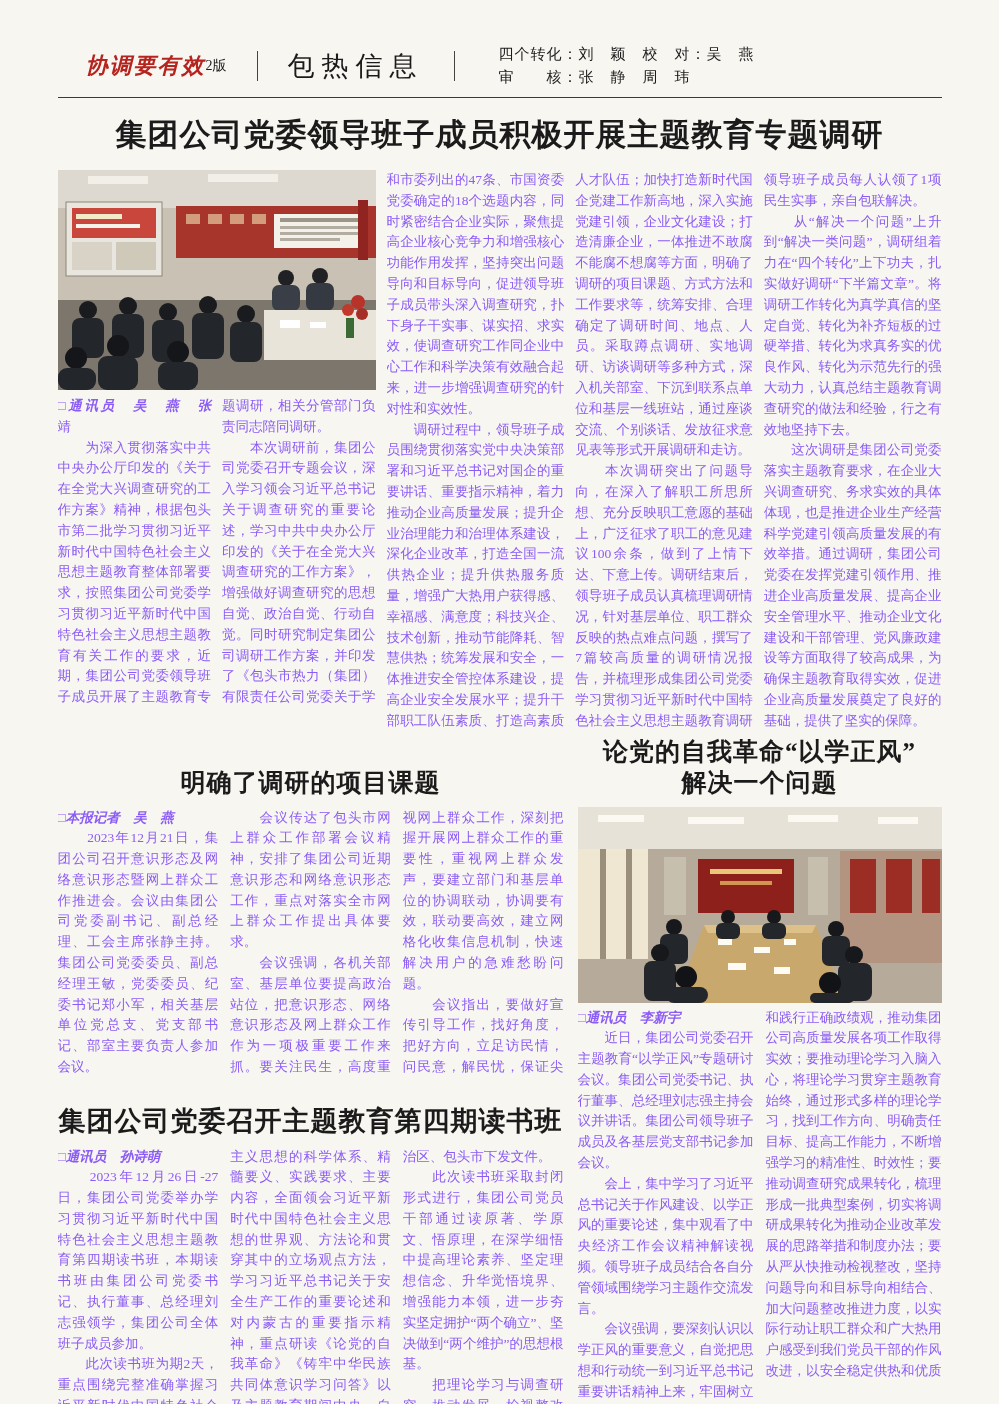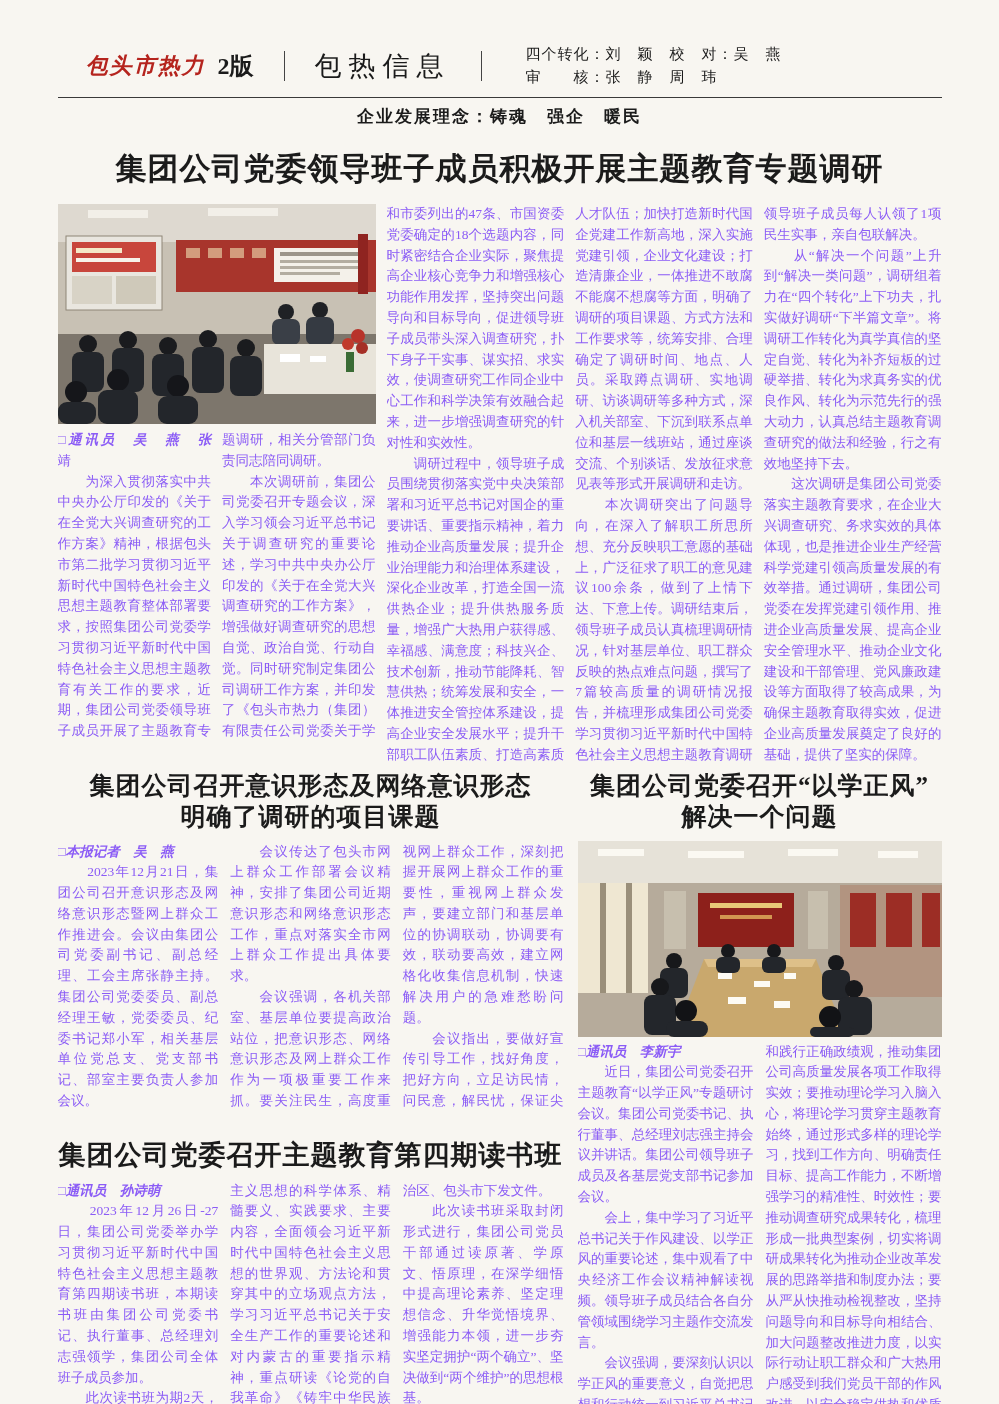--- a/index.html
+++ b/index.html
@@ -7,21 +7,21 @@
   .page {
     position:relative; width:999px; height:1404px; margin:0 auto;
     background:#f8f6f1; color:#1b1b1b; overflow:hidden;
     font-family:"Liberation Serif","DejaVu Serif",serif;
   }
   .content { width:884px; margin:0 auto; padding-top:40px; }
 
   
   .masthead-row { display:flex; align-items:center; padding:0 4px; height:52px; }
   .masthead { color:#b5241e; font-size:22px; font-weight:bold; font-style:italic; letter-spacing:2px; margin-left:24px; }
-  .edition { font-size:24px; font-weight:bold; margin-left:12px; }
+  .edition { font-size:14px; font-weight:normal; margin-left:0; }
   .hdiv { width:1px; height:30px; background:#444; margin:0 30px; }
   .paper-title { font-size:27px; font-weight:normal; letter-spacing:7px; }
   .editors { font-size:15px; line-height:1.55; letter-spacing:1px; white-space:pre-line; margin-left:14px; }
   .header-rule { border-top:1.5px solid #3a3a3a; margin-top:5px; }
   .motto { text-align:center; font-weight:bold; font-size:17px; padding:7px 0 4px; letter-spacing:2px; }
 
   
   .bodytext {
     font-size:13.5px; line-height:20.8px; text-align:justify;
     white-space:pre-line; overflow:hidden; color:#8b5cf6;
@@ -50,30 +50,29 @@
   .a3-body { margin-top:5px; height:398px; column-count:2; column-gap:12px; column-fill:auto; }
 </style>
 </head>
 <body>
 
 <div class="page">
   <div class="content">
 
     <header>
       <div class="masthead-row">
-        <span class="masthead">包头市热力</span>
+        <span class="masthead">协调要有效</span>
         <span class="edition">2版</span>
         <span class="hdiv"></span>
         <span class="paper-title">包热信息</span>
         <span class="hdiv"></span>
         <div class="editors">四个转化：刘　颖　校　对：吴　燕
 审　　核：张　静　周　玮</div>
       </div>
       <div class="header-rule"></div>
-      <div class="motto">企业发展理念：铸魂　强企　暖民</div>
     </header>
 
     <section>
       <h1 class="a1-title">集团公司党委领导班子成员积极开展主题教育专题调研</h1>
       <div class="a1-body">
         <div class="a1-left">
           <div class="photo photo1">
             <svg width="318" height="220" viewBox="0 0 318 220" xmlns="http://www.w3.org/2000/svg">
               <rect width="318" height="220" fill="#b7afa3"></rect>
               <rect width="318" height="38" fill="#ded9d0"></rect>
@@ -142,21 +141,21 @@
 　　从“解决一个问题”上升到“解决一类问题”，调研组着力在“四个转化”上下功夫，扎实做好调研“下半篇文章”。将调研工作转化为真学真信的坚定自觉、转化为补齐短板的过硬举措、转化为求真务实的优良作风、转化为示范先行的强大动力，认真总结主题教育调查研究的做法和经验，行之有效地坚持下去。
 　　这次调研是集团公司党委落实主题教育要求，在企业大兴调查研究、务求实效的具体体现，也是推进企业生产经营科学党建引领高质量发展的有效举措。通过调研，集团公司党委在发挥党建引领作用、推进企业高质量发展、提高企业安全管理水平、推动企业文化建设和干部管理、党风廉政建设等方面取得了较高成果，为确保主题教育取得实效，促进企业高质量发展奠定了良好的基础，提供了坚实的保障。</div>
       </div>
     </section>
 
     <div class="lower">
       <div class="lower-left">
 
         <section>
           <h2 class="sec-title">
-            <span>集团公司召开意识形态及网络意识形态</span><br>
+            <br>
             <span>明确了调研的项目课题</span>
           </h2>
           <div class="a2-body bodytext byline-first">□本报记者　吴　燕
 　　2023年12月21日，集团公司召开意识形态及网络意识形态暨网上群众工作推进会。会议由集团公司党委副书记、副总经理、工会主席张静主持。集团公司党委委员、副总经理王敏，党委委员、纪委书记郑小军，相关基层单位党总支、党支部书记、部室主要负责人参加会议。
 　　会议传达了包头市网上群众工作部署会议精神，安排了集团公司近期意识形态和网络意识形态工作，重点对落实全市网上群众工作提出具体要求。
 　　会议强调，各机关部室、基层单位要提高政治站位，把意识形态、网络意识形态及网上群众工作作为一项极重要工作来抓。要关注民生，高度重视网上群众工作，深刻把握开展网上群众工作的重要性，重视网上群众发声，要建立部门和基层单位的协调联动，协调要有效，联动要高效，建立网格化收集信息机制，快速解决用户的急难愁盼问题。
 　　会议指出，要做好宣传引导工作，找好角度，把好方向，立足访民情，问民意，解民忧，保证尖寒期安全稳定供热和优质服务用户工作。要建立健全网上群众工作机制，加大推进和落实力度，管理好集团公司网站、微信公众号、抖音、视频号、微信群、党建教育宣传阵地、《包头热力》报等意识形态阵地，把好意识形态主阵地领导权、主导权。</div>
         </section>
 
         <section>
@@ -166,21 +165,21 @@
 　　此次读书班为期2天，重点围绕完整准确掌握习近平新时代中国特色社会主义思想的科学体系、精髓要义、实践要求、主要内容，全面领会习近平新时代中国特色社会主义思想的世界观、方法论和贯穿其中的立场观点方法，学习习近平总书记关于安全生产工作的重要论述和对内蒙古的重要指示精神，重点研读《论党的自我革命》《铸牢中华民族共同体意识学习问答》以及主题教育期间中央、自治区、包头市下发文件。
 　　此次读书班采取封闭形式进行，集团公司党员干部通过读原著、学原文、悟原理，在深学细悟中提高理论素养、坚定理想信念、升华觉悟境界、增强能力本领，进一步夯实坚定拥护“两个确立”、坚决做到“两个维护”的思想根基。
 　　把理论学习与调查研究、推动发展、检视整改等贯通起来，有机融合、一体推进，切实把学习成果转化为应对风险挑战、推动事业发展的能力和水平，进一步推动习近平新时代中国特色社会主义思想在集团公司落地生根，不断开创工作新局面，推动集团公司高质量发展。</div>
         </section>
       </div>
 
       <div class="lower-right">
 
         <section>
           <h2 class="sec-title">
-            <span>集团公司党委召开“以学正风”</span><br>
+            <span>论党的自我革命“以学正风”</span><br>
             <span>解决一个问题</span>
           </h2>
           <div class="photo photo2">
             <svg width="364" height="196" viewBox="0 0 364 196" xmlns="http://www.w3.org/2000/svg">
               <rect width="364" height="196" fill="#b6ab9b"></rect>
               <rect width="364" height="42" fill="#e6e2d8"></rect>
               <rect x="20" y="8" width="46" height="7" fill="#fbf9f2"></rect>
                 <rect x="110" y="10" width="56" height="7" fill="#fbf9f2"></rect>
               <rect x="210" y="8" width="50" height="7" fill="#fbf9f2"></rect>
                 <rect x="300" y="10" width="40" height="7" fill="#fbf9f2"></rect>

